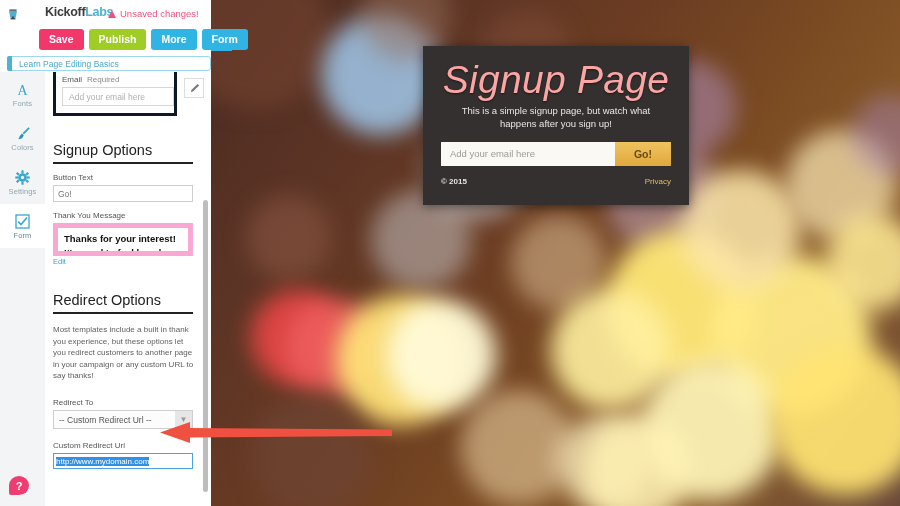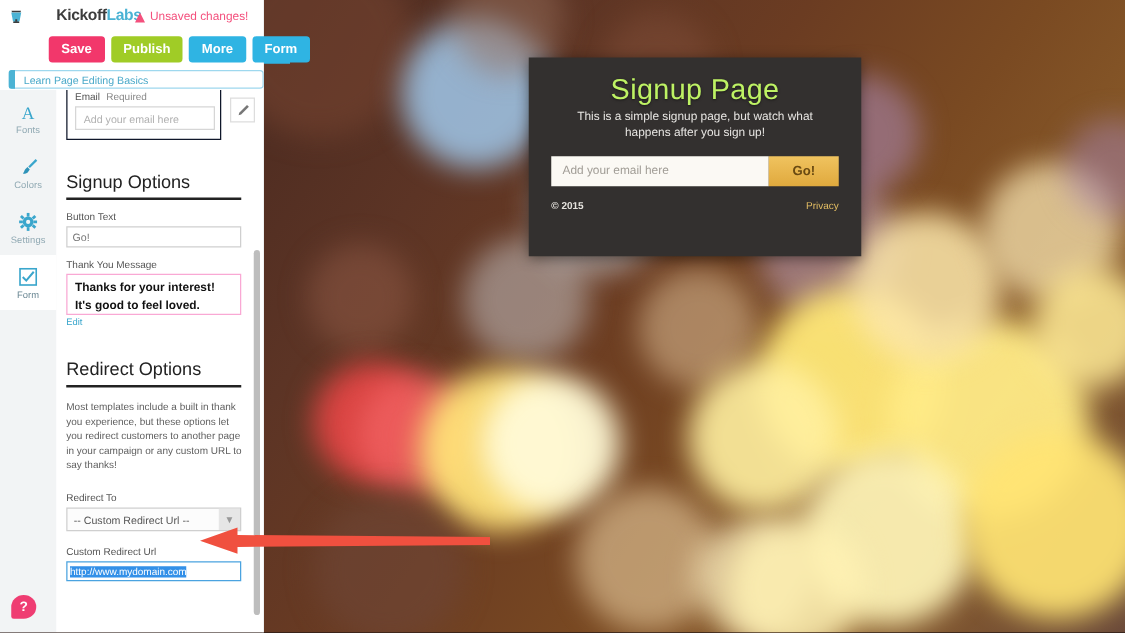--- a/index.html
+++ b/index.html
@@ -65,36 +65,36 @@
   .helpbtn { position: absolute; left: 9px; top: 476px; width: 20px; height: 19px;
              background: #ef3d72; border-radius: 50% 50% 50% 10%; color: #fff;
              font-size: 11px; font-weight: bold; display:flex; align-items:center; justify-content:center;
              cursor:pointer; z-index: 18;}
 
   
   #pane { position: absolute; left: 45px; top: 72px; width: 166px; height: 434px;
           background: #fff; overflow: hidden; }
   .pane-inner { position: absolute; left: 0; top: -6px; width: 160px; padding: 0 8px; }
 
-  .emailbox { border: 1px solid #0f172a; background: #fff; padding: 6px 6px 7px 6px; width: 124px; }
+  .emailbox { border: 3px solid #0f172a; background: #fff; padding: 6px 6px 7px 6px; width: 124px; }
   .fld-label { font-size: 8px; color: #555; margin-bottom: 3px; }
   .fld-label .req { color: #888; margin-left: 5px; }
   .email-input { width: 112px; height: 19px; border: 1px solid #d6d6d6; background: #fff;
                  font-size: 8.5px; color: #b0b0b0; padding: 0 6px; line-height: 19px; }
   .pencil { position: absolute; left: 131px; top: 12px; width: 20px; height: 20px;
             border: 1px solid #ddd; background: #fff; display:flex; align-items:center; justify-content:center;
             cursor: pointer; }
 
   h2.section { font-size: 14.5px; font-weight: normal; color: #222; margin: 26px 0 3px 0;
                padding-bottom: 4px; border-bottom: 2px solid #222; width: 140px; }
   .sub-label { font-size: 8px; color: #555; margin: 9px 0 3px 0; }
   .txt-input { width: 140px; height: 17px; border: 1px solid #cfcfcf; background: #fff;
                font-size: 8.5px; color: #777; padding: 0 4px; line-height: 17px; }
 
-  .thankbox { width: 140px; border: 1px solid #f9a8d4; background: #fff; height: 33px;
+  .thankbox { width: 140px; border: 5px solid #f9a8d4; background: #fff; height: 33px;
               overflow: hidden; padding: 4px 6px 0 6px; }
   .thankbox div { font-size: 9.5px; font-weight: bold; color: #111; line-height: 14px; }
   .editlink { font-size: 7.5px; color: #3aa6cc; margin-top: 1px; cursor: pointer; }
 
   .para { font-size: 8px; color: #5f5f5f; line-height: 11.5px; width: 142px; margin-top: 10px; }
 
   .selwrap { position: relative; width: 140px; height: 19px; margin-top: 2px; }
   .sel { width: 140px; height: 19px; border: 1px solid #cfcfcf; background: #fcfcfc;
          font-size: 8.5px; color: #555; padding: 0 5px; line-height: 19px; }
   .sel-arrow { position: absolute; right: 1px; top: 1px; width: 17px; height: 17px; background: #e6e6e6;
@@ -111,22 +111,22 @@
   
   .backbtn { position: absolute; left: 211px; top: 30px; width: 21px; height: 21px;
              background: #2fb4e3; display: flex; align-items: center; justify-content: center;
              cursor: pointer; z-index: 12; }
   .backbtn .circ { width: 15px; height: 15px; border-radius: 50%; background: #fff;
                    display:flex; align-items:center; justify-content:center; }
 
   
   #signup { position: absolute; left: 423px; top: 46px; width: 266px; height: 159px;
             background: #33302f; box-shadow: 0 2px 10px rgba(0,0,0,.45); padding: 12px 18px; }
-  #signup h1 { margin: 0; text-align: center; font-size: 23px; font-weight: normal;
-               color: #bef264; text-shadow: 0 1px 2px rgba(0,0,0,.5); letter-spacing: .3px; }
+  #signup h1 { margin: 0; text-align: center; font-size: 39px; font-weight: normal;
+               color: #fca5a5; text-shadow: 0 1px 2px rgba(0,0,0,.5); letter-spacing: .3px; font-style: italic; }
   #signup .tagline { text-align: center; color: #e8e6e3; font-size: 9.5px; line-height: 12.5px;
                      margin: 3px 4px 0 4px; }
   .su-form { display: flex; margin-top: 12px; height: 24px; }
   .su-email { flex: 1; background: #fbf9f4; border: none; font-size: 9.5px; color: #a09c95;
               padding: 0 9px; line-height: 24px; }
   .su-go { width: 56px; background: linear-gradient(180deg,#f0c35f,#e0a93d); color: #6a4a12;
            font-size: 10.5px; font-weight: bold; border: none; cursor: pointer; }
   .su-foot { display: flex; justify-content: space-between; margin-top: 11px; font-size: 8px; }
   .su-copy { color: #e6e3de; font-weight: bold; }
   .su-priv { color: #e3bd63; cursor: pointer; }

